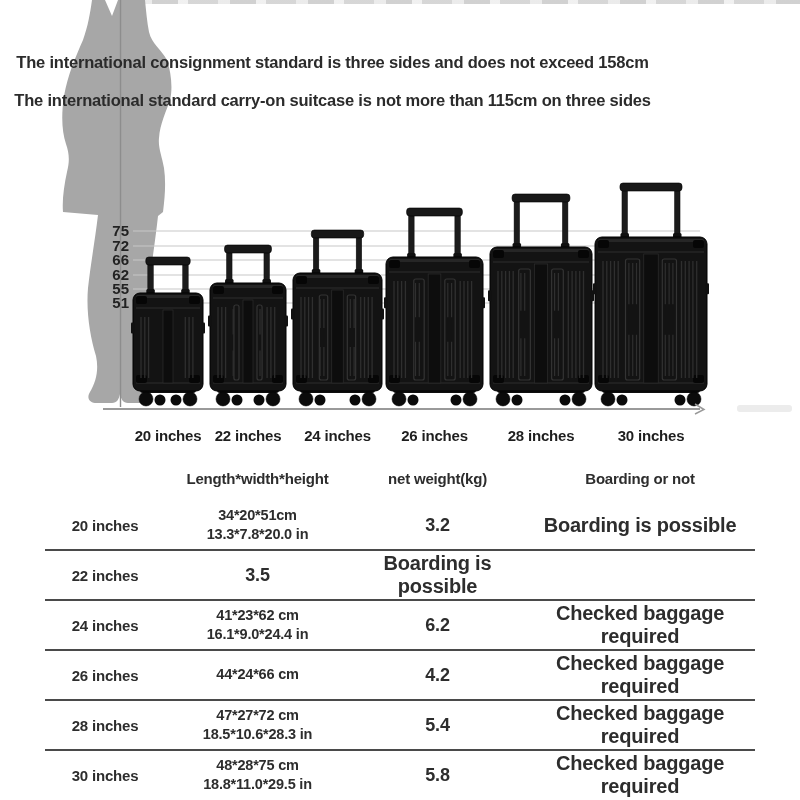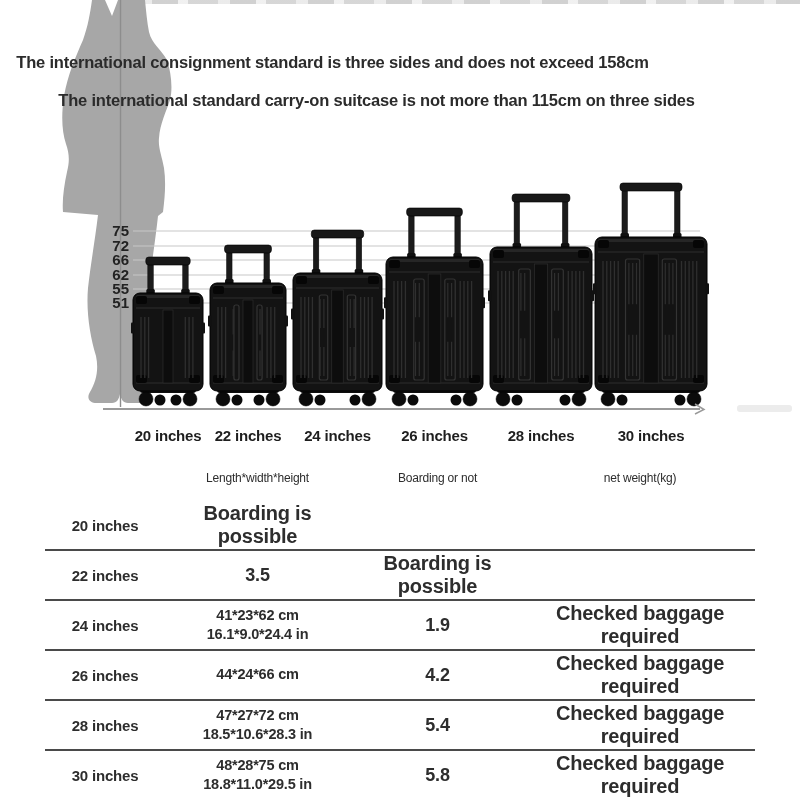--- a/index.html
+++ b/index.html
@@ -9,29 +9,29 @@
   }
   .top-strip{
     position:absolute;left:110px;top:0;width:690px;height:4px;opacity:.9;
     background:repeating-linear-gradient(90deg,#d2d2d2 0 30px,#e9e9e9 30px 42px,#cccccc 42px 68px,#efefef 68px 78px);
   }
   .headline{
     position:absolute;left:0;width:665px;text-align:center;
     font-weight:bold;font-size:16.5px;letter-spacing:-0.2px;color:#2b2b2b;
   }
   #headline-1{top:53px;}
-  #headline-2{top:91px;padding-left:44px;}
+  #headline-2{top:91px;}
   svg.figure{position:absolute;left:0;top:0;}
   
   .size-table{position:absolute;left:45px;top:455px;width:710px;}
   .h-row,.t-row{display:grid;grid-template-columns:120px 185px 175px 230px;align-items:center;}
   .h-row{height:46px;}
   .t-row{height:48px;border-bottom:2px solid #4a4a4a;}
   .t-row:last-child{border-bottom:none;}
-  .h-cell{font-weight:normal;font-size:12px;text-align:center;color:#2d2d2d;letter-spacing:-0.2px;}
+  .h-cell{font-weight:bold;font-size:15px;text-align:center;color:#2d2d2d;letter-spacing:-0.2px;}
   .cell{text-align:center;color:#2d2d2d;letter-spacing:-0.2px;}
   .cell-size{font-weight:bold;font-size:15px;}
   .cell-dims{font-weight:bold;font-size:14.5px;line-height:1.32;}
   .cell-weight{font-weight:bold;font-size:18px;}
   .cell-board{font-weight:bold;font-size:20px;}
 </style>
 </head>
 <body>
 
 <div class="stage">
@@ -249,39 +249,44 @@
       <rect x="737" y="405" width="55" height="7" rx="3" fill="#ececec"></rect>
     </svg>
 
   <div class="headline" id="headline-1">The international consignment standard is three sides and does not exceed 158cm</div>
   <div class="headline" id="headline-2">The international standard carry-on suitcase is not more than 115cm on three sides</div>
 
   <div class="size-table" id="size-table">
       <div class="h-row">
         <div class="h-cell"></div>
         <div class="h-cell">Length*width*height</div>
+        <div class="h-cell">net weight(kg)</div>
         <div class="h-cell">Boarding or not</div>
-        <div class="h-cell">net weight(kg)</div>
       </div>
       <div class="t-row">
         <div class="cell cell-size">20 inches</div>
+        <div class="cell cell-dims">
+          <div>34*20*51cm</div>
+          <div>13.3*7.8*20.0 in</div>
+        </div>
+        <div class="cell cell-weight">3.2</div>
         <div class="cell cell-board">Boarding is possible</div>
       </div>
       <div class="t-row">
         <div class="cell cell-size">22 inches</div>
         <div class="cell cell-weight">3.5</div>
         <div class="cell cell-board">Boarding is possible</div>
       </div>
       <div class="t-row">
         <div class="cell cell-size">24 inches</div>
         <div class="cell cell-dims">
           <div>41*23*62 cm</div>
           <div>16.1*9.0*24.4 in</div>
         </div>
-        <div class="cell cell-weight">1.9</div>
+        <div class="cell cell-weight">6.2</div>
         <div class="cell cell-board">Checked baggage required</div>
       </div>
       <div class="t-row">
         <div class="cell cell-size">26 inches</div>
         <div class="cell cell-dims">
           <div>44*24*66 cm</div>
         </div>
         <div class="cell cell-weight">4.2</div>
         <div class="cell cell-board">Checked baggage required</div>
       </div>

